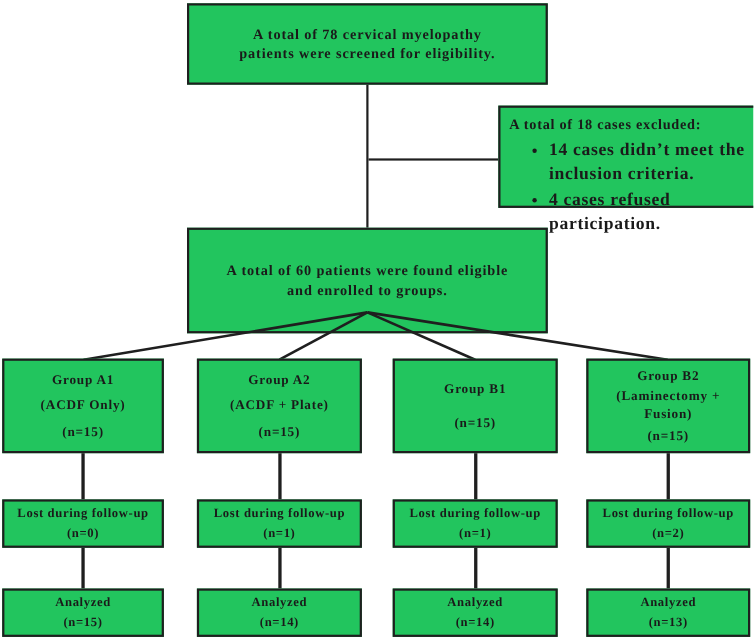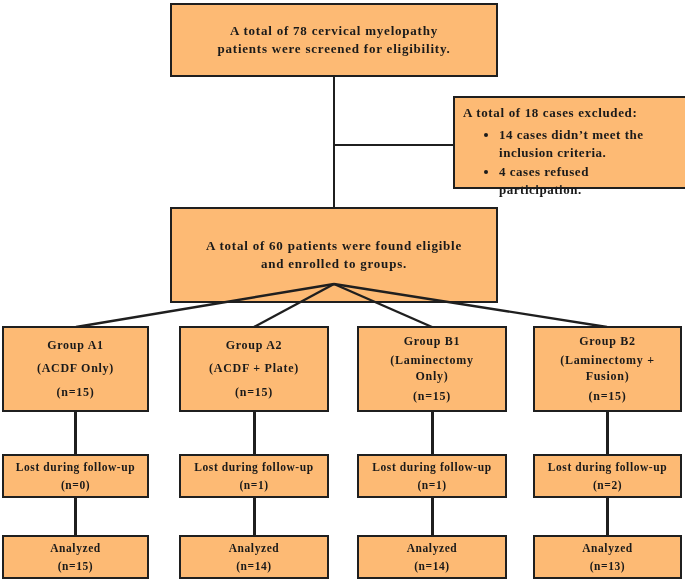--- a/index.html
+++ b/index.html
@@ -2,33 +2,33 @@
 <html><head>
 <meta charset="utf-8">
 <style>
   html,body{margin:0;padding:0;background:#fff;}
   .canvas{
     position:relative;width:685px;height:581px;background:#fff;overflow:hidden;
     font-family:"Liberation Serif","DejaVu Serif",serif;
     font-weight:bold;color:#1a1a1a;
   }
   .box{
-    position:absolute;border:2px solid #1f1f1f;background:#fdba74;box-sizing:border-box;
+    position:absolute;border:2px solid #1f1f1f;background:#22c55e;box-sizing:border-box;
     display:flex;flex-direction:column;align-items:center;justify-content:center;
   }
   .t{white-space:pre-line;text-align:center;letter-spacing:0.06em;line-height:1.4;}
   .big{font-size:13px;}
   .box.screened{left:170px;top:3px;width:328px;height:74px;}
   .box.eligible{left:170px;top:207px;width:328px;height:96px;}
   .box.excluded{
     left:453px;top:96px;width:274px;height:93px;
     align-items:flex-start;justify-content:flex-start;padding:7px 6px 4px 8px;
   }
   .excl-title{font-size:13px;letter-spacing:0.05em;white-space:pre-line;}
-  .excl-list{margin:5px 0 0 36px;padding:0;font-size:13px;letter-spacing:0.04em;line-height:1.35;}
+  .excl-list{margin:5px 0 0 36px;padding:0;font-size:16px;letter-spacing:0.04em;line-height:1.35;}
   .excl-list li{margin:0 0 2px 0;white-space:pre-line;}
   .gbox{font-size:12px;justify-content:space-evenly;padding:2px 1px;}
   .gbox .t{line-height:1.3;}
   .sbox{font-size:11.5px;justify-content:space-evenly;padding:1px 0;}
   .sbox .t{letter-spacing:0.05em;line-height:1.25;}
   .line{position:absolute;background:#1f1f1f;}
   .fan{position:absolute;left:0;top:0;pointer-events:none;}
 </style>
 </head>
 <body>
@@ -93,22 +93,20 @@
     <div class="t">(n=1)</div>
   </div>
   <div class="line" style="left:253px;top:498px;width:2.5px;height:37px;"></div>
   <div class="box sbox" style="left:179px;top:535px;width:150px;height:44px;">
     <div class="t">Analyzed</div>
     <div class="t">(n=14)</div>
   </div>
 
   <div class="box gbox" style="left:357px;top:326px;width:150px;height:86px;">
     <div class="t">Group B1</div>
-    <div class="t">(Laminectomy
-Only)</div>
     <div class="t">(n=15)</div>
   </div>
   <div class="line" style="left:431px;top:412px;width:2.5px;height:42px;"></div>
   <div class="box sbox" style="left:357px;top:454px;width:150px;height:44px;">
     <div class="t">Lost during follow-up</div>
     <div class="t">(n=1)</div>
   </div>
   <div class="line" style="left:431px;top:498px;width:2.5px;height:37px;"></div>
   <div class="box sbox" style="left:357px;top:535px;width:150px;height:44px;">
     <div class="t">Analyzed</div>

